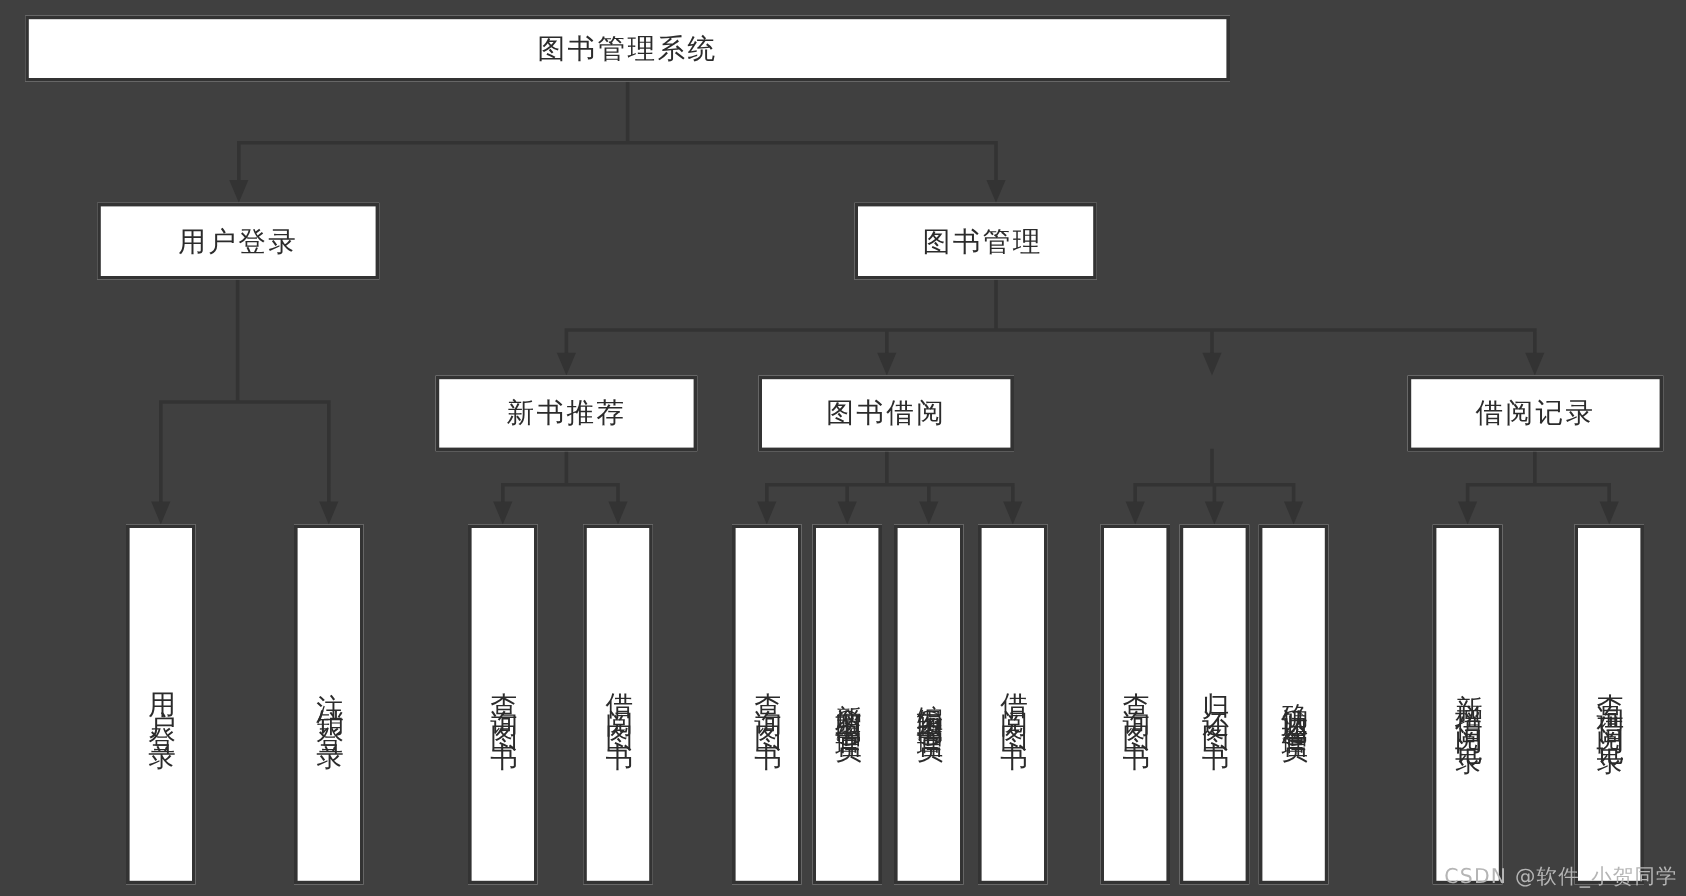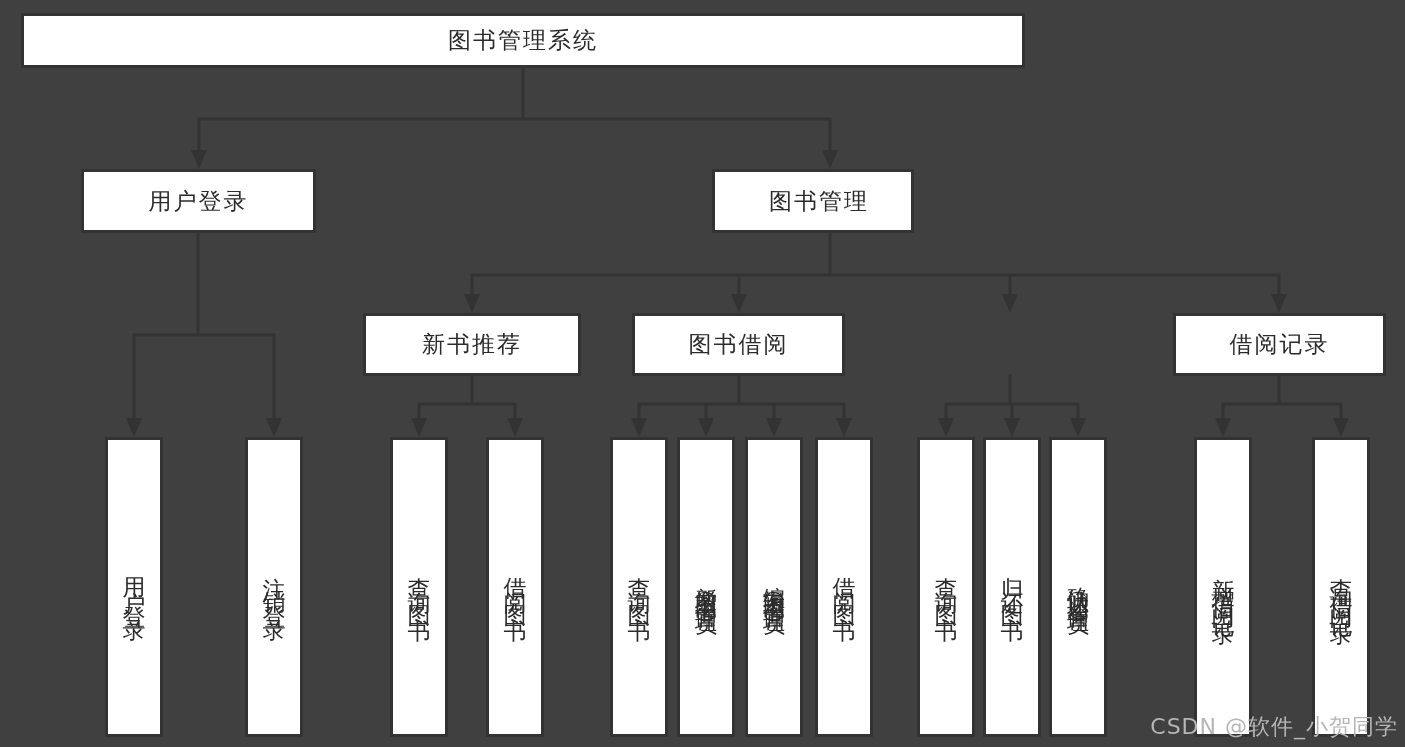--- a/index.html
+++ b/index.html
@@ -52,21 +52,21 @@
   .n-leaf-edit-book{left:745px;}
   .n-leaf-borrow-book-2{left:815px;}
   .n-leaf-query-book-3{left:917px;}
   .n-leaf-return-book{left:983px;}
   .n-leaf-confirm-return{left:1049px;}
   .n-leaf-add-record{left:1194px;}
   .n-leaf-query-record{left:1312px;}
   #watermark{
     position:absolute;
     right:7px;bottom:5px;
-    font-size:22px;
+    font-size:17px;
     color:#b5b5b5;
     letter-spacing:1px;
   }
 </style>
 </head>
 <body>
 
 <div id="canvas">
 
   <svg id="connectors" viewBox="0 0 1405 747" xmlns="http://www.w3.org/2000/svg">

